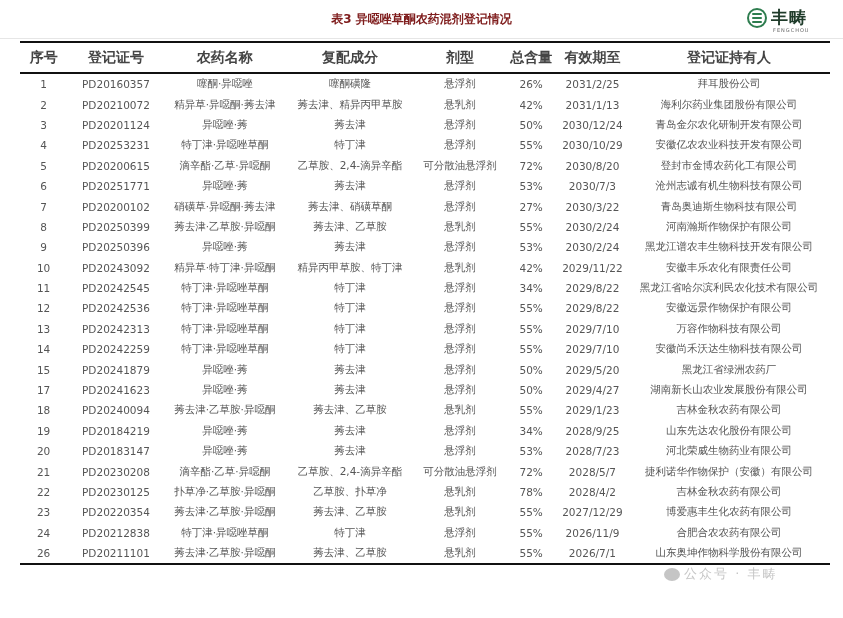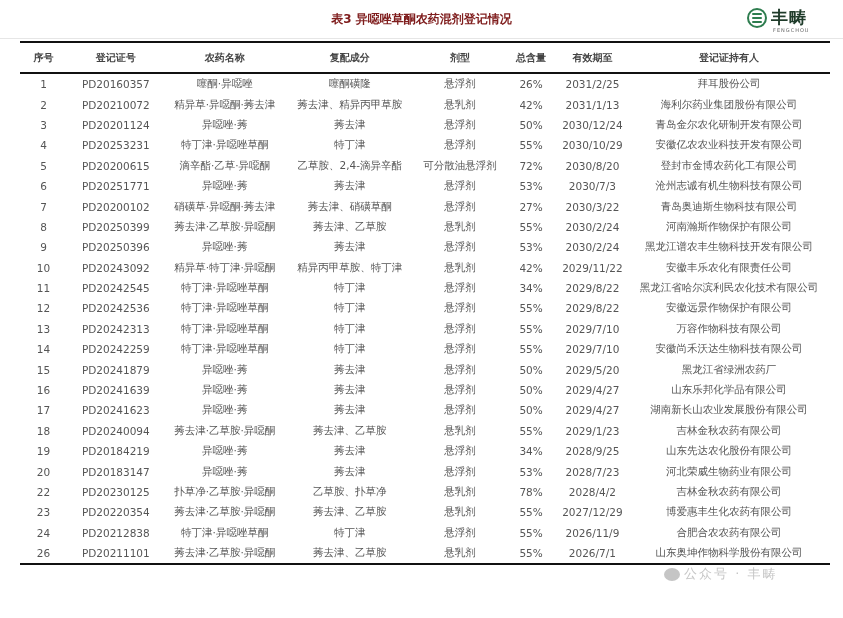--- a/index.html
+++ b/index.html
@@ -9,21 +9,21 @@
            font-size:12px; font-weight:bold; color:#7f1d1d; }
   .logo { position:absolute; top:6px; left:747px; width:90px; height:28px;text-align:right; }
   .logo .mark { position:absolute; left:0; top:2px; width:20px; height:20px; border:2px solid #2e7d4f;
                 border-radius:50%; box-sizing:border-box; }
   .logo .mark i { position:absolute; left:3px; right:3px; height:2px; background:#2e7d4f; border-radius:1px; }
   .logo .cn { position:absolute; left:24px; top:0; font-size:17px; font-weight:bold; color:#1f3b2a; letter-spacing:1px; }
   .logo .en { position:absolute; left:26px; top:21px; font-size:5px; color:#666; letter-spacing:1px; }
   .sep { position:absolute; top:38px; left:0; width:843px; height:1px; background:#e6e6e6; }
   table { position:absolute; top:41px; left:20px; width:810px; border-collapse:collapse;
           border-top:2px solid #111; border-bottom:2px solid #111; font-size:10.5px; }
-  th { font-weight:bold; color:#444; height:27px; border-bottom:2px solid #111; font-size:10px; }
+  th { font-weight:bold; color:#444; height:27px; border-bottom:2px solid #111; font-size:14px; }
   td { height:20.4px; padding:0; text-align:center; white-space:nowrap; color:#555; }
   th, td { text-align:center; }
   .c0{width:48px}.c1{width:98px}.c2{width:120px}.c3{width:130px}.c4{width:90px}
   .c5{width:52px}.c6{width:70px}.c7{width:202px}
   .wm { position:absolute; left:664px; top:565px; font-size:13px; color:rgba(150,150,150,0.55);
         letter-spacing:2px; }
   .wm .icon { display:inline-block; width:16px; height:13px; border-radius:50%;
               background:rgba(150,150,150,0.55); vertical-align:middle; margin-right:4px; }
 </style>
 </head>
@@ -201,30 +201,20 @@
         <td class="c0">15</td>
         <td class="c1">PD20241879</td>
         <td class="c2">异噁唑·莠</td>
         <td class="c3">莠去津</td>
         <td class="c4">悬浮剂</td>
         <td class="c5">50%</td>
         <td class="c6">2029/5/20</td>
         <td class="c7">黑龙江省绿洲农药厂</td>
       </tr>
       <tr>
-        <td class="c0">16</td>
-        <td class="c1">PD20241639</td>
-        <td class="c2">异噁唑·莠</td>
-        <td class="c3">莠去津</td>
-        <td class="c4">悬浮剂</td>
-        <td class="c5">50%</td>
-        <td class="c6">2029/4/27</td>
-        <td class="c7">山东乐邦化学品有限公司</td>
-      </tr>
-      <tr>
         <td class="c0">17</td>
         <td class="c1">PD20241623</td>
         <td class="c2">异噁唑·莠</td>
         <td class="c3">莠去津</td>
         <td class="c4">悬浮剂</td>
         <td class="c5">50%</td>
         <td class="c6">2029/4/27</td>
         <td class="c7">湖南新长山农业发展股份有限公司</td>
       </tr>
       <tr>
@@ -251,20 +241,30 @@
         <td class="c0">20</td>
         <td class="c1">PD20183147</td>
         <td class="c2">异噁唑·莠</td>
         <td class="c3">莠去津</td>
         <td class="c4">悬浮剂</td>
         <td class="c5">53%</td>
         <td class="c6">2028/7/23</td>
         <td class="c7">河北荣威生物药业有限公司</td>
       </tr>
       <tr>
+        <td class="c0">21</td>
+        <td class="c1">PD20230208</td>
+        <td class="c2">滴辛酯·乙草·异噁酮</td>
+        <td class="c3">乙草胺、2,4-滴异辛酯</td>
+        <td class="c4">可分散油悬浮剂</td>
+        <td class="c5">72%</td>
+        <td class="c6">2028/5/7</td>
+        <td class="c7">捷利诺华作物保护（安徽）有限公司</td>
+      </tr>
+      <tr>
         <td class="c0">22</td>
         <td class="c1">PD20230125</td>
         <td class="c2">扑草净·乙草胺·异噁酮</td>
         <td class="c3">乙草胺、扑草净</td>
         <td class="c4">悬乳剂</td>
         <td class="c5">78%</td>
         <td class="c6">2028/4/2</td>
         <td class="c7">吉林金秋农药有限公司</td>
       </tr>
       <tr>

